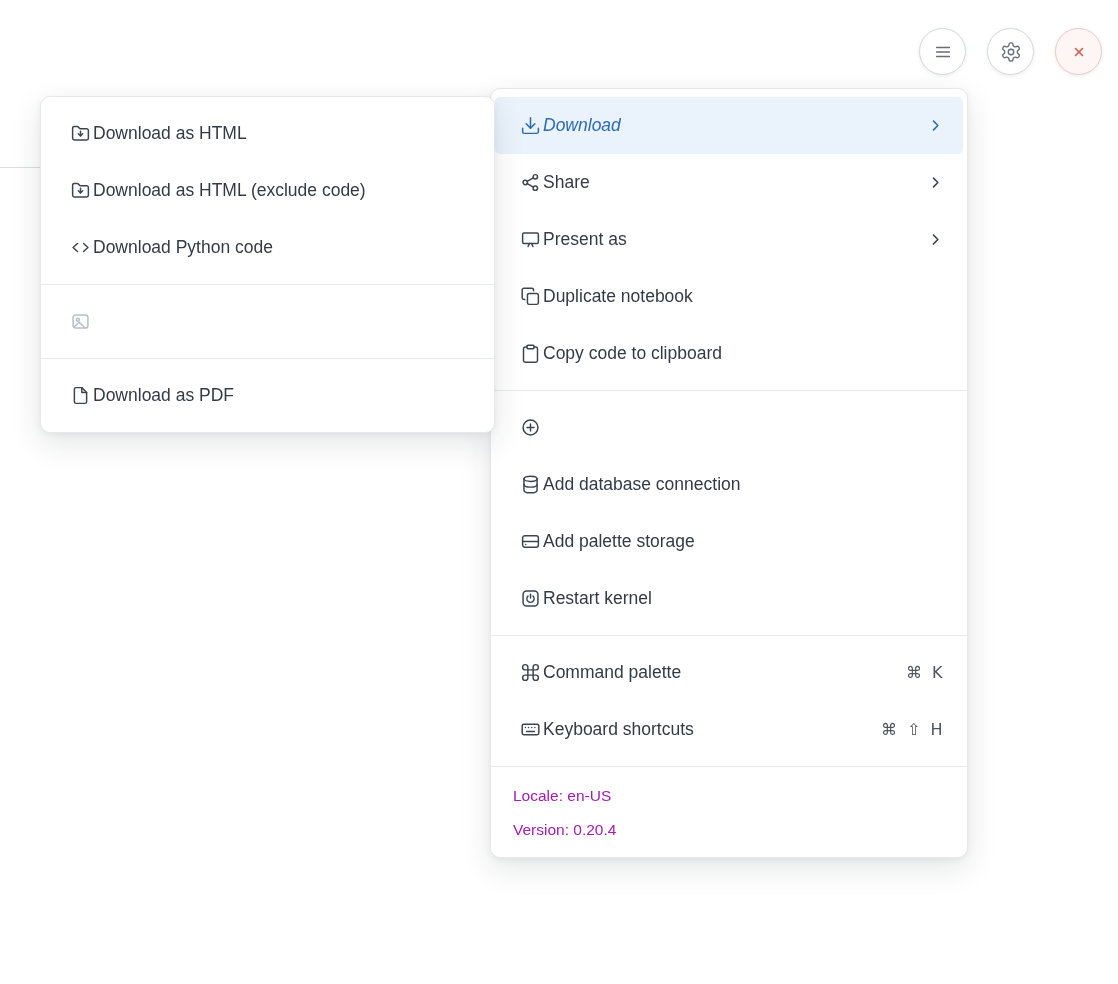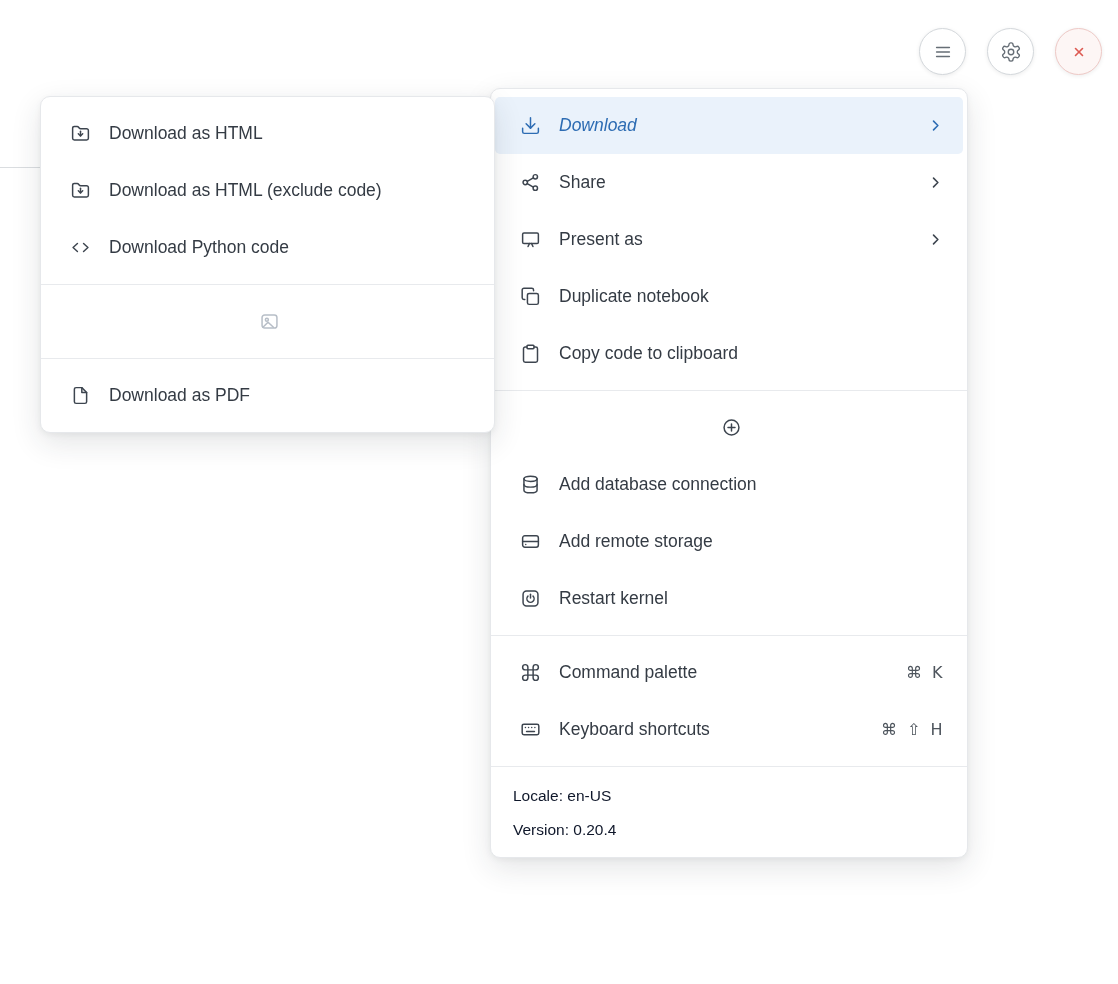--- a/index.html
+++ b/index.html
@@ -20,42 +20,42 @@
   .circle-btn.danger svg{stroke:#dd5a52;stroke-width:1.8;}
 
   
   .panel{position:absolute;background:#fff;border:1px solid #e6e8eb;border-radius:10px;
          box-shadow:0 10px 30px rgba(30,40,50,.12),0 2px 6px rgba(0,0,0,.05);
          padding:8px 0;box-sizing:border-box;}
   #main-menu{left:490px;top:88px;width:478px;z-index:10;}
   #submenu{left:40px;top:96px;width:455px;z-index:20;}
 
   .menu-item{display:flex;align-items:center;height:57px;margin:0 4px;border-radius:5px;
-             padding:0 18px 0 22px;gap:16px;cursor:pointer;justify-content:center;}
+             padding:0 18px 0 22px;cursor:pointer;}
   .iw{width:26px;height:24px;display:flex;align-items:center;justify-content:center;flex:none;}
   .mi{width:21px;height:21px;fill:none;stroke:#3d454f;stroke-width:1.7;
       stroke-linecap:round;stroke-linejoin:round;}
   .mi-badge{width:25px;height:19px;}
   .label{flex:1;font-size:17.5px;color:#343b44;white-space:nowrap;overflow:hidden;}
   .chev{width:19px;height:19px;fill:none;stroke:#3d454f;stroke-width:2;
         stroke-linecap:round;stroke-linejoin:round;flex:none;}
   .shortcut{font-family:"DejaVu Sans",sans-serif;font-size:16px;color:#4e555d;
             letter-spacing:2.5px;white-space:nowrap;flex:none;}
 
   .menu-item.highlight{background:#eaf2fb;}
   .menu-item.highlight .label{color:#2d6cb3;font-style:italic;}
   .menu-item.highlight .mi,.menu-item.highlight .chev{stroke:#2d6cb3;}
 
   .menu-item.disabled .label{color:#b7bec7;}
   .menu-item.disabled .mi{stroke:#b7bec7;}
 
   .divider{height:1px;background:#e8eaed;margin:8px 0;}
 
   .menu-footer{padding:4px 22px 2px;}
-  .footer-line{line-height:34px;font-size:15.5px;color:#0f172a;}
+  .footer-line{line-height:34px;font-size:15.5px;color:#a21caf;}
 </style>
 </head>
 <body>
 
 <div class="page">
 
   <div class="edge-line"></div>
 
   <div class="topbar">
     <button class="circle-btn">
@@ -169,21 +169,21 @@
     </div>
 
     <div class="menu-item">
       <span class="iw">
         <svg class="mi" viewBox="0 0 24 24">
             <rect x="3" y="5.5" width="18" height="13" rx="2.5"></rect>
             <path d="M3 12h18"></path>
             <path d="M6.6 15.5h.01"></path>
           </svg>
       </span>
-      <span class="label">Add remote storage</span>
+      <span class="label">Add palette storage</span>
     </div>
 
     <div class="menu-item">
       <span class="iw">
         <svg class="mi" viewBox="0 0 24 24">
             <rect x="3.5" y="3.5" width="17" height="17" rx="4"></rect>
             <path d="M12 7.2v4.3"></path>
             <path d="M9.1 9.3a4.1 4.1 0 1 0 5.8 0"></path>
           </svg>
       </span>

